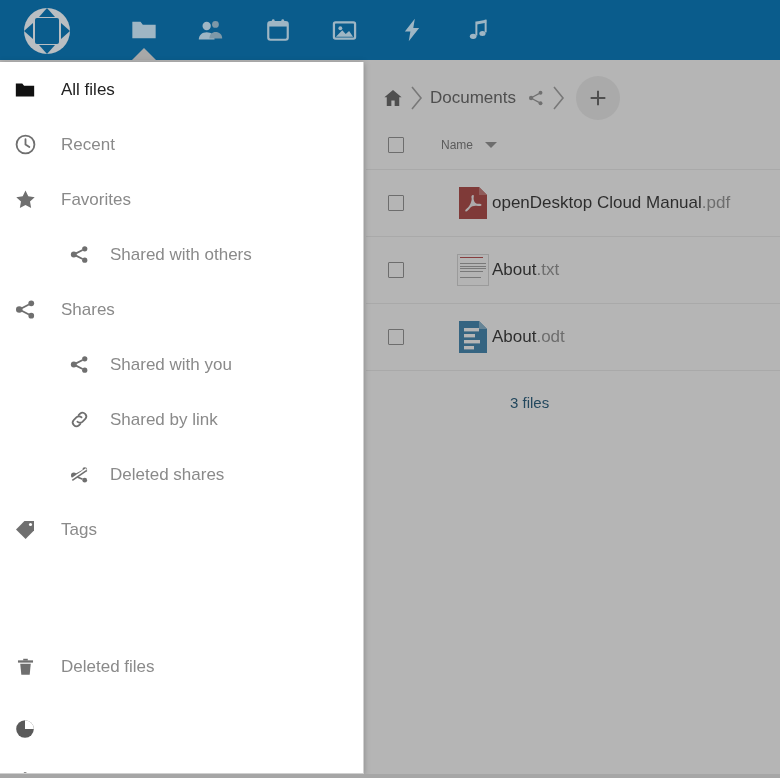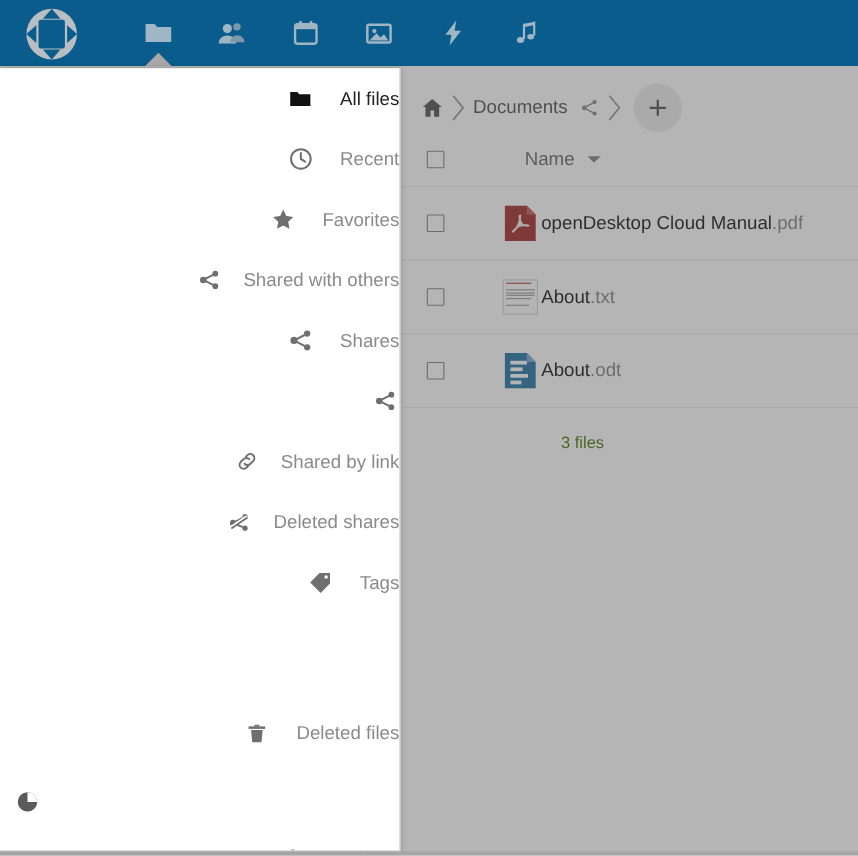--- a/index.html
+++ b/index.html
@@ -122,22 +122,22 @@
     border-bottom: 1px solid #ebebeb;
   }
   .checkbox {
     width: 16px; height: 16px;
     border: 1px solid #888888;
     background: #ffffff;
     border-radius: 1px;
     flex: none;
   }
   .col-name {
-    margin-left: 73px;
-    font-size: 17px;
+    margin-left: 37px;
+    font-size: 12px;
     color: #6b6b6b;
     display: flex;
     align-items: center;
   }
   .sort-caret {
     margin-left: 12px;
     width: 0; height: 0;
     border-left: 6px solid transparent;
     border-right: 6px solid transparent;
     border-top: 6px solid #888888;
@@ -163,21 +163,21 @@
     white-space: nowrap;
   }
   .file-ext { color: #888888; }
 
   .fl-footer {
     height: 62px;
     display: flex;
     align-items: center;
     padding-left: 144px;
     font-size: 15px;
-    color: #4d7c0f;
+    color: #0c4a6e;
   }
 
   
   .txt-thumb {
     width: 32px; height: 32px;
     background: #fdfdfd;
     border: 1px solid #d4d4d4;
     padding: 2px 2px;
     overflow: hidden;
   }
@@ -212,21 +212,20 @@
     border-bottom: 1px solid #d0d0d0;
     overflow: hidden;
   }
 
   .sb-item {
     display: flex;
     align-items: center;
     height: 55px;
     padding-left: 12px;
     cursor: pointer;
-    justify-content: flex-end;
   }
   .sb-item.sub { padding-left: 66px; height: 55px; }
   .sb-icon {
     width: 26px; height: 26px;
     display: flex; align-items: center; justify-content: center;
     flex: none;
   }
   .sb-label {
     margin-left: 23px;
     font-size: 17px;
@@ -431,20 +430,21 @@
 
     <div class="sb-item sub">
       <span class="sb-icon">
         <svg width="21" height="21" viewBox="0 0 24 24">
           <circle cx="18" cy="5.5" r="3" fill="#6f6f6f"></circle>
           <circle cx="18" cy="18.5" r="3" fill="#6f6f6f"></circle>
           <circle cx="5.5" cy="12" r="3.4" fill="#6f6f6f"></circle>
           <path d="M8 10.7 15.6 6.8 M8 13.3 15.6 17.2" stroke="#6f6f6f" stroke-width="2" fill="none"></path>
         </svg>
       </span>
+      <span class="sb-label">Shared with you</span>
     </div>
 
     <div class="sb-item sub">
       <span class="sb-icon">
         <svg width="21" height="21" viewBox="0 0 24 24">
           <path d="M9.6 14.4a4.2 4.2 0 0 0 6 0l3-3a4.25 4.25 0 0 0-6-6l-1.6 1.6" fill="none" stroke="#6f6f6f" stroke-width="2" stroke-linecap="round"></path>
           <path d="M14.4 9.6a4.2 4.2 0 0 0-6 0l-3 3a4.25 4.25 0 0 0 6 6l1.6-1.6" fill="none" stroke="#6f6f6f" stroke-width="2" stroke-linecap="round"></path>
         </svg>
       </span>
       <span class="sb-label">Shared by link</span>

